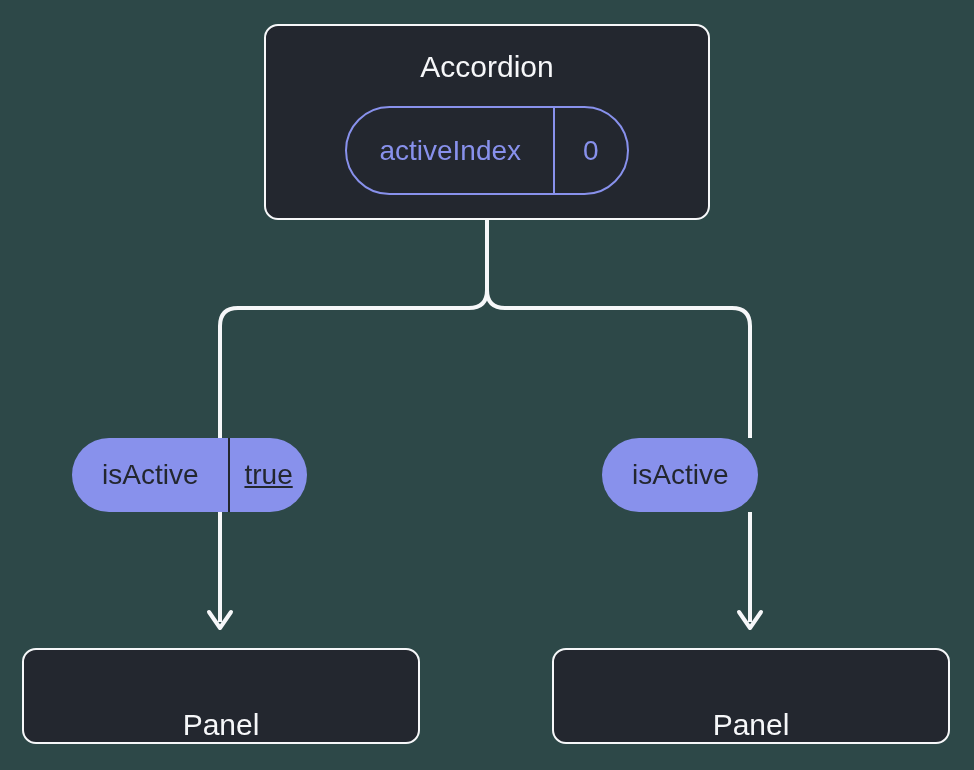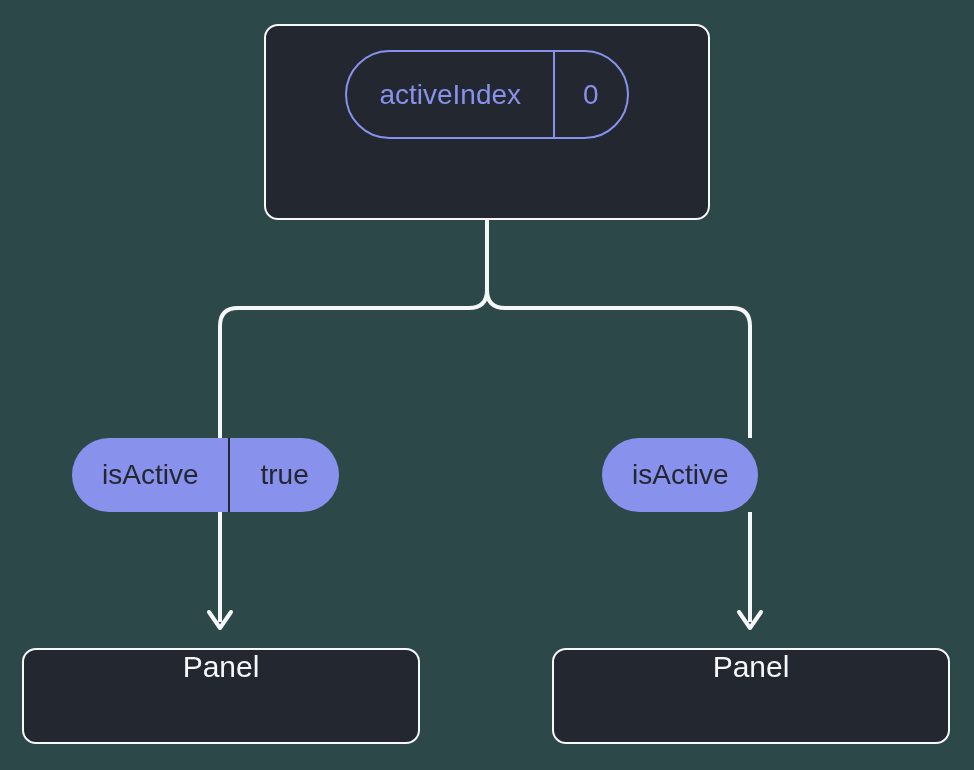--- a/index.html
+++ b/index.html
@@ -70,54 +70,56 @@
     }
     .prop-pill-left {
       padding: 6px 30px;
       color: #23272f;
       font-size: 28px;
       display: flex;
       align-items: center;
       height: 100%;
     }
     .prop-pill-right {
-      padding: 0 30px;
+      padding: 0 14px;
       color: #23272f;
       font-size: 28px;
       border-left: 2px solid #23272f;
       display: flex;
       align-items: center;
       height: 100%;
+      text-decoration: underline;
     }
     .panel-box {
       position: absolute;
       width: 398px;
       height: 96px;
       background: #23272f;
       border: 2px solid #f6f7f9;
       border-radius: 14px;
       display: flex;
-      align-items: flex-start;
+      align-items: flex-end;
       justify-content: center;
       color: #f6f7f9;
       font-size: 30px;
     }
     .connector {
       position: absolute;
       pointer-events: none;
     }
     .arrow {
       position: absolute;
       pointer-events: none;
     }
   </style>
 </head>
 <body>
 
 <div class="accordion-box">
+  <div class="accordion-title">Accordion</div>
   <div class="state-pill">
     <div class="state-pill-left">activeIndex</div>
     <div class="state-pill-right">0</div>
   </div>
 </div>
 
 <svg class="connector" style="left:0; top:0;" width="974" height="770">
 
   <path d="M 487 220 L 487 290" stroke="#f6f7f9" stroke-width="4" fill="none"></path>
 

